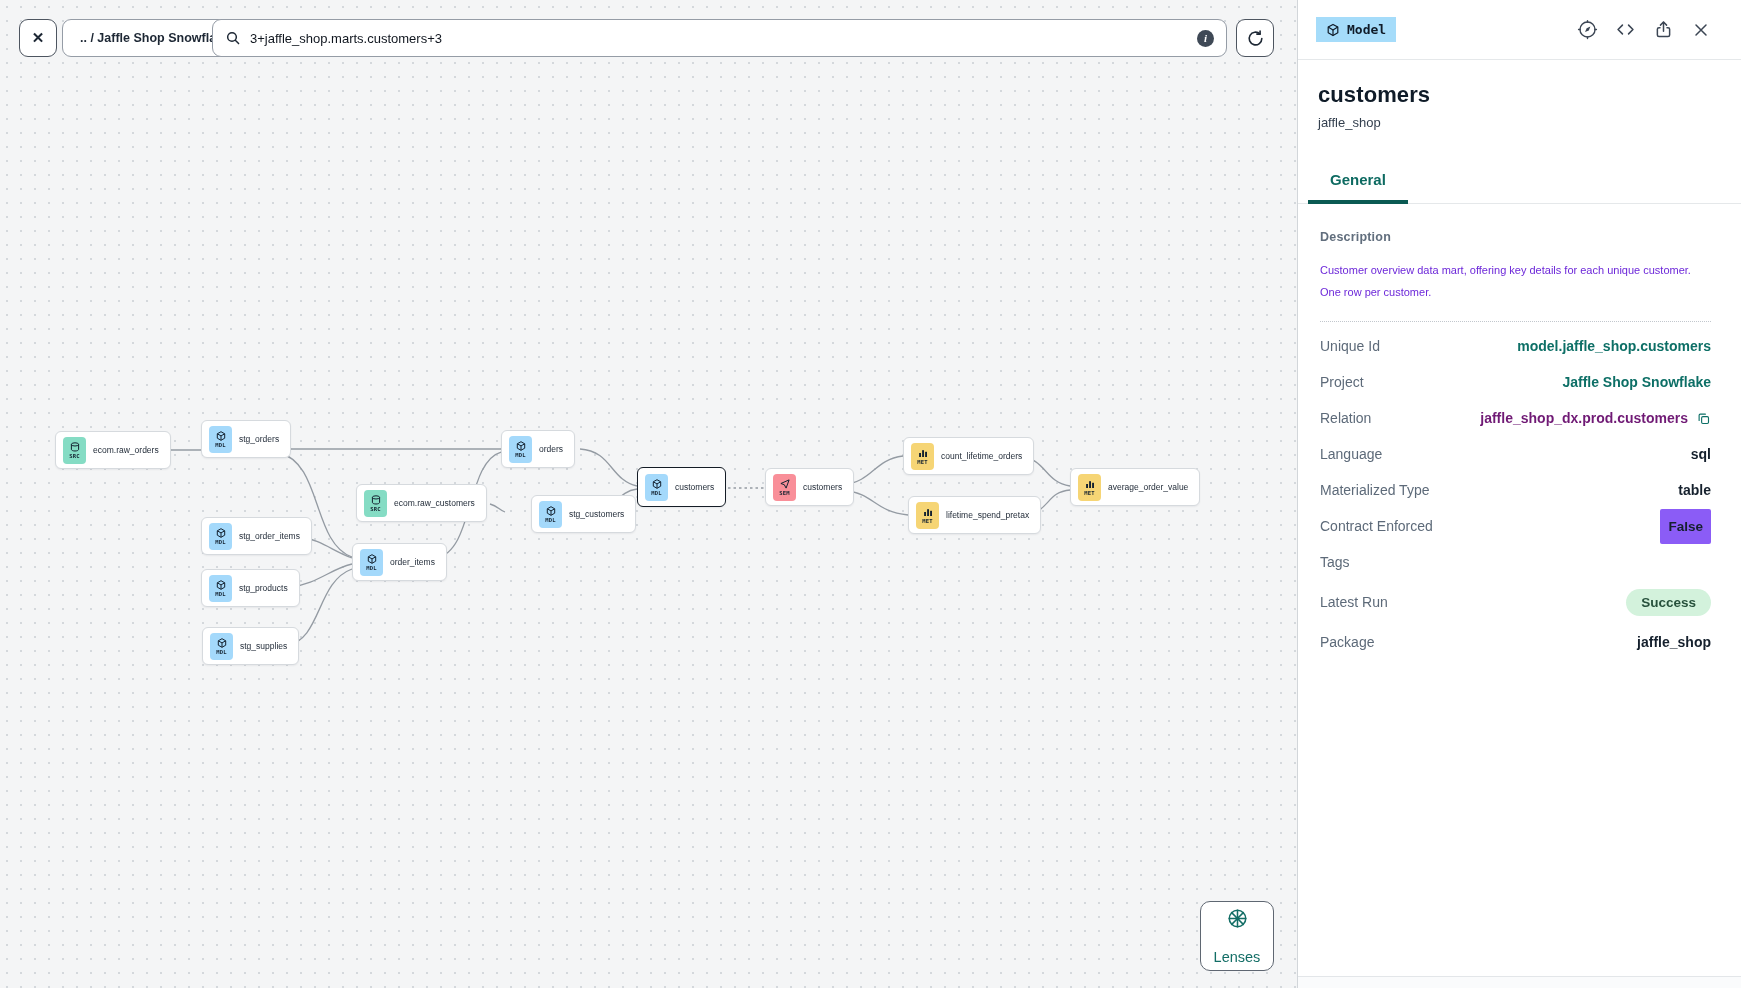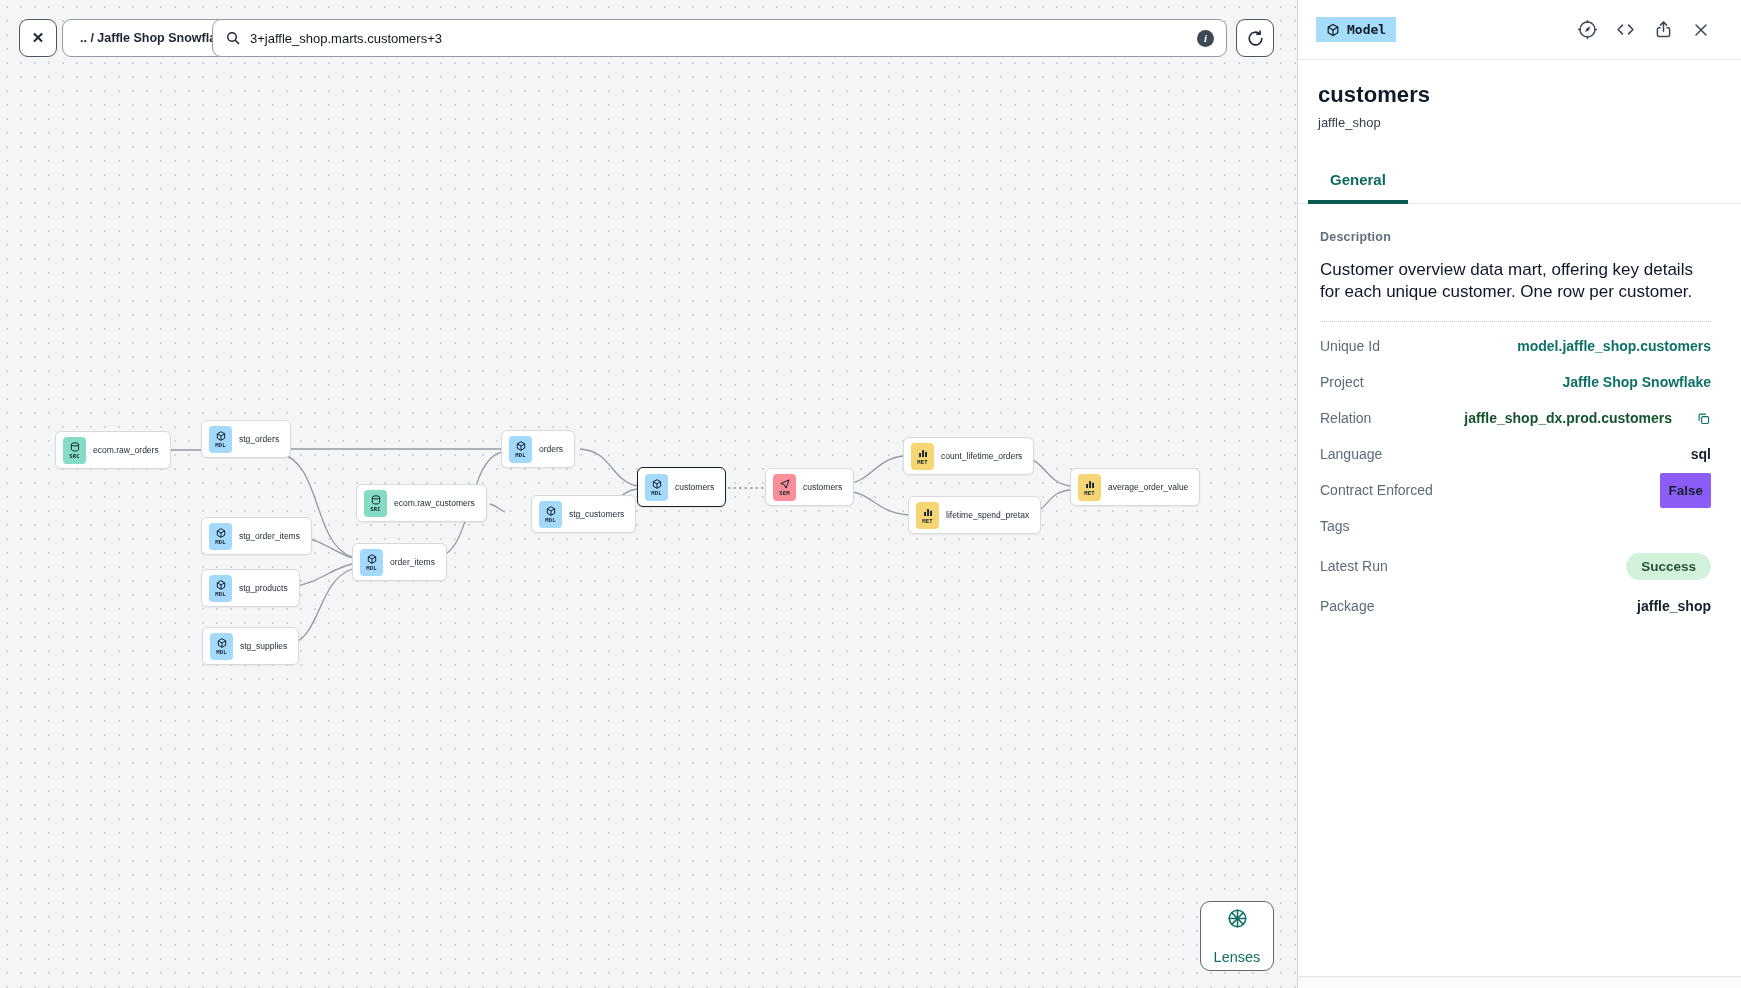--- a/index.html
+++ b/index.html
@@ -67,29 +67,29 @@
   .p-sub { margin-top:7px; font-size:13px; color:#333f4e; }
   .tabs { margin-top:26px; padding-left:10px; height:48px; display:flex;
     border-bottom:1px solid #e5e8ea; }
   .tab { position:relative; padding:0 22px; display:flex; align-items:center;
     font-size:15px; font-weight:bold; color:#0d6a61; cursor:pointer; }
   .tab.active::after { content:""; position:absolute; left:0; right:0; bottom:-1px;
     height:4px; background:#0a5a53; }
 
   .content { padding:26px 30px 0 22px; }
   .section-label { font-size:12.5px; font-weight:bold; color:#616e7d; letter-spacing:.2px; }
-  .desc { margin-top:15px; font-size:17px; line-height:22px; color:#0f172a;
+  .desc { margin-top:15px; font-size:11px; line-height:22px; color:#6d28d9;
     padding-bottom:18px; border-bottom:1px dotted #c2c7cd; }
   .fields { margin-top:6px; }
   .frow { display:flex; align-items:center; min-height:36px; font-size:14px; }
   .frow.tall { min-height:44px; } .frow.med { min-height:40px; }
   .flabel { color:#5d6a79; }
   .fvalue { margin-left:auto; color:#15202d; font-weight:bold; text-align:right; }
   .fvalue a { color:#0d6f66; font-weight:bold; cursor:pointer; }
-  .fvalue.teal { color:#14532d; display:flex; align-items:center; gap:24px; }
+  .fvalue.teal { color:#701a75; display:flex; align-items:center; gap:8px; }
   .copy-btn { display:flex; cursor:pointer; color:#0d6f66; }
   .chip-gray { background:#8b5cf6; padding:10px 8px; border-radius:2px; color:#15202d;
     font-weight:bold; font-size:13.5px; }
   .pill-success { background:#d3f2dc; padding:6px 15px; border-radius:15px; color:#27513c;
     font-weight:bold; font-size:13.5px; }
   .panel-footer { position:absolute; bottom:0; left:0; right:0; height:12px;
     background:#fafbfc; border-top:1px solid #e3e6e9; }
 </style>
 </head>
 <body>
@@ -380,20 +380,24 @@
                 <path d="M5 15V6.8C5 5.8 5.8 5 6.8 5H15"></path>
               </svg>
             </span>
           </span>
         </div>
         <div class="frow">
           <span class="flabel">Language</span>
           <span class="fvalue">sql</span>
         </div>
         <div class="frow">
+          <span class="flabel">Materialized Type</span>
+          <span class="fvalue">table</span>
+        </div>
+        <div class="frow">
           <span class="flabel">Contract Enforced</span>
           <span class="fvalue"><span class="chip-gray">False</span></span>
         </div>
         <div class="frow">
           <span class="flabel">Tags</span>
           <span class="fvalue"></span>
         </div>
         <div class="frow tall">
           <span class="flabel">Latest Run</span>
           <span class="fvalue"><span class="pill-success">Success</span></span>

